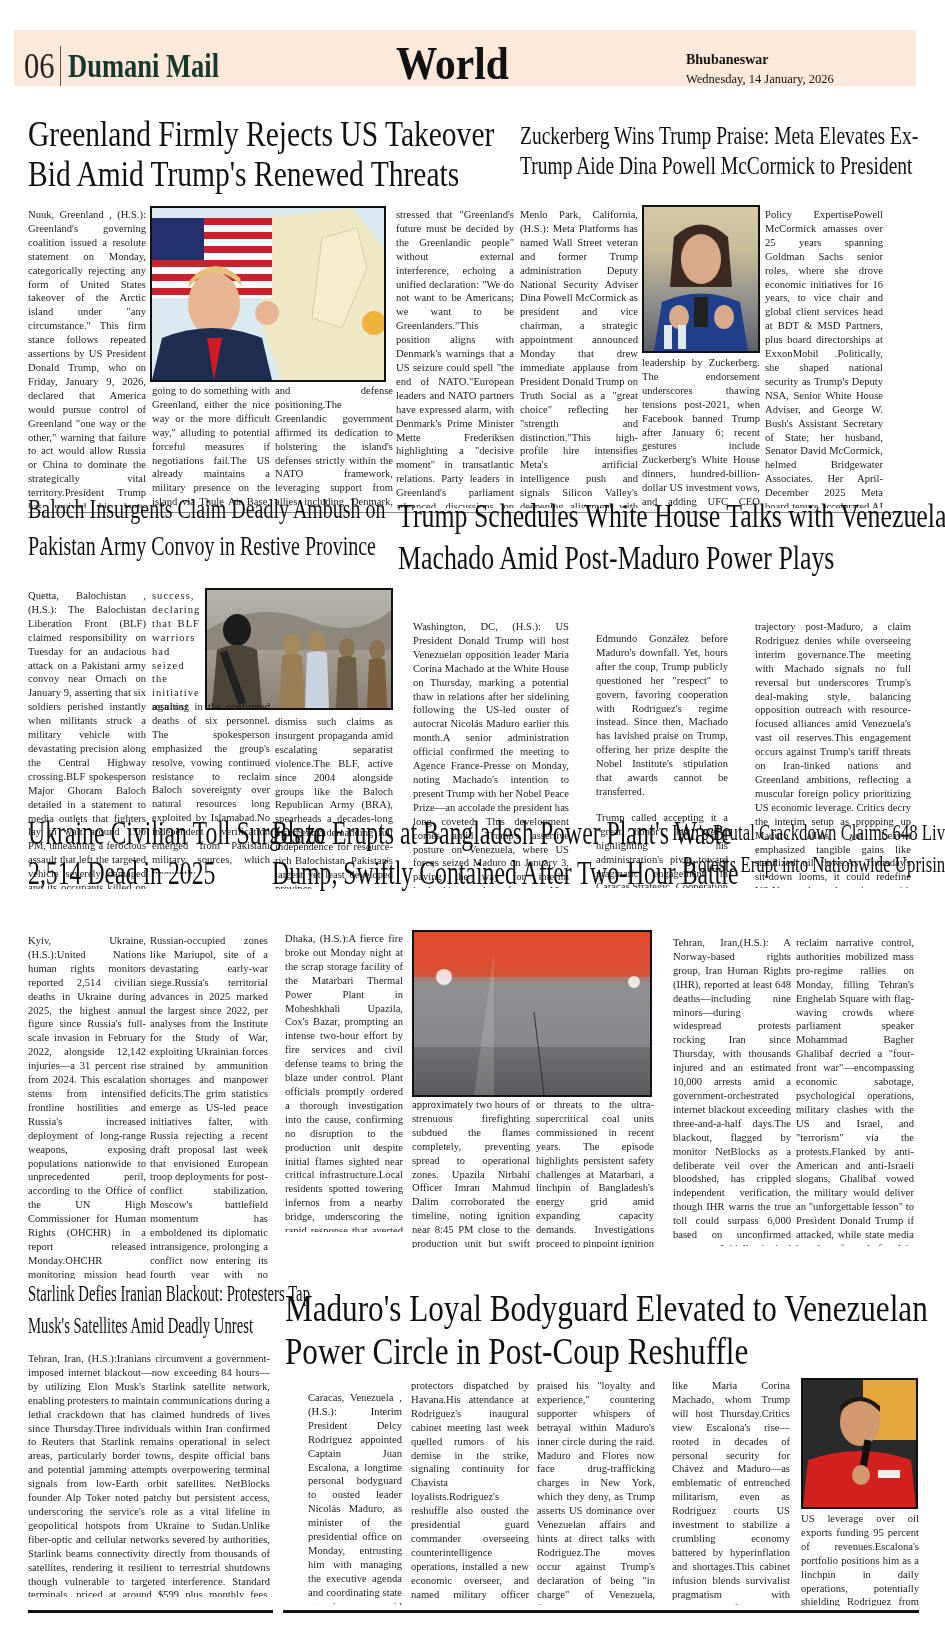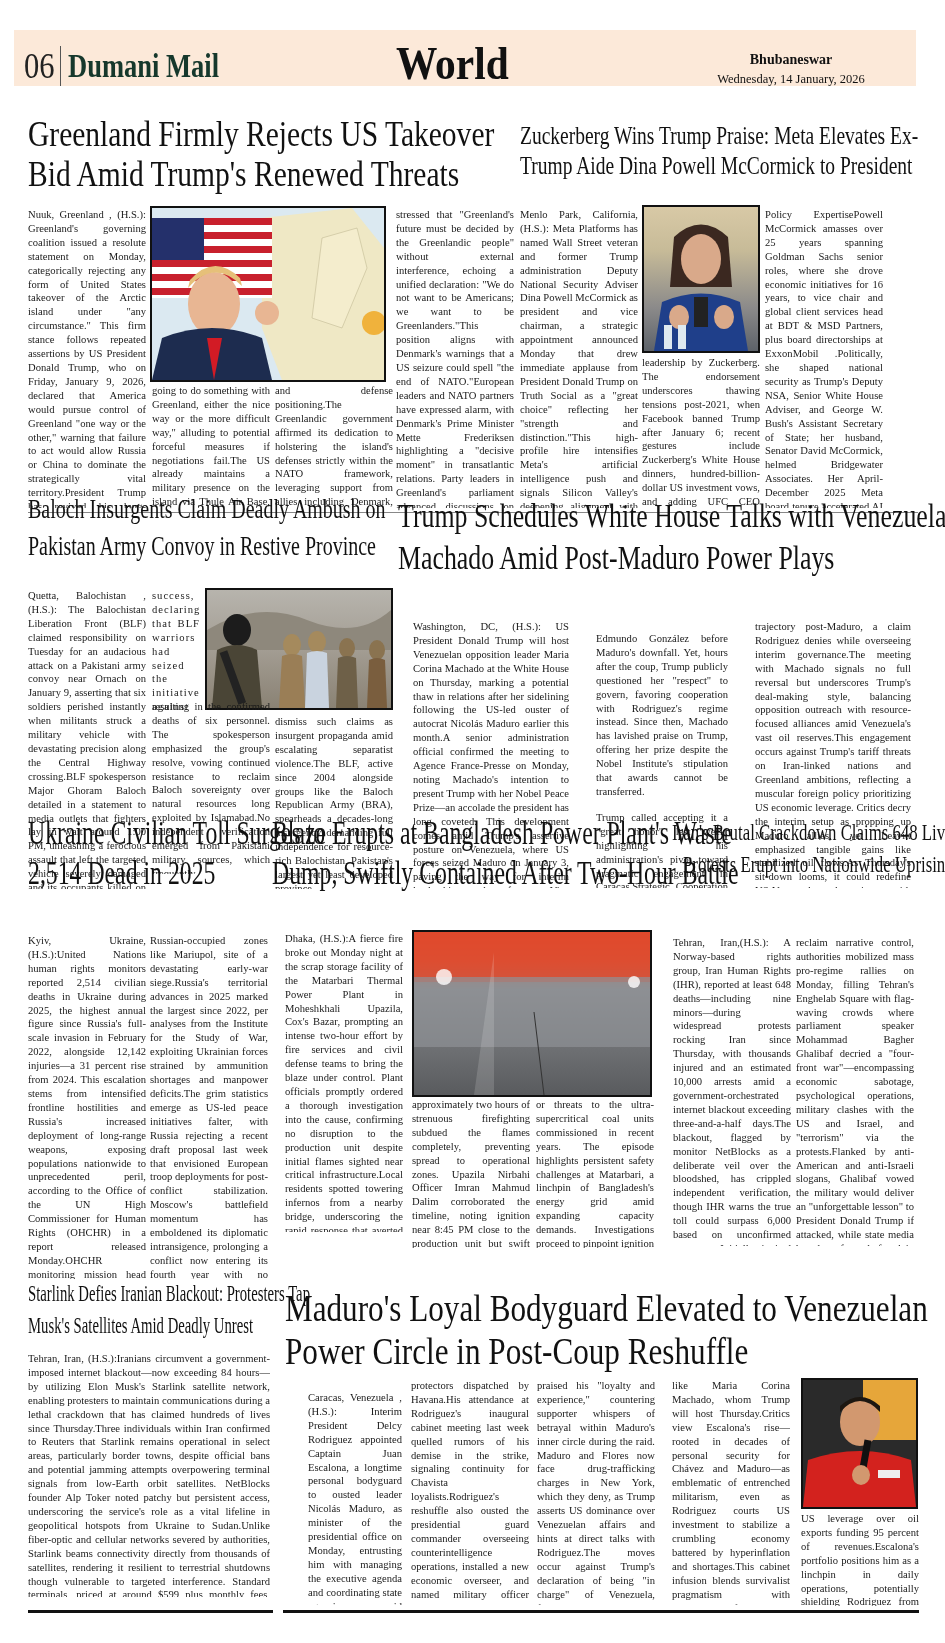--- a/index.html
+++ b/index.html
@@ -2,22 +2,22 @@
 <html><head>
 <meta charset="utf-8">
 <style>
   html,body{margin:0;padding:0;background:#fff;}
   body{width:945px;height:1643px;position:relative;overflow:hidden;font-family:"Liberation Serif","DejaVu Serif",serif;color:#111;}
   .masthead{position:absolute;left:14px;top:30px;width:902px;height:56px;background:#fce9d9;}
   .pg-num{position:absolute;left:10px;top:18px;font-size:36px;line-height:36px;color:#222;font-weight:normal;transform:scaleX(.85);transform-origin:left;}
   .mh-rule{position:absolute;left:46px;top:16px;width:1px;height:40px;background:#555;}
   .paper-name{position:absolute;left:54px;top:18px;font-size:34px;line-height:36px;font-weight:bold;color:#16382c;transform:scaleX(.78);transform-origin:left;white-space:nowrap;}
   .section{position:absolute;left:382px;top:10px;font-size:46px;line-height:48px;font-weight:bold;color:#111;transform:scaleX(.9);transform-origin:left;}
-  .city{position:absolute;right:20px;top:22px;font-size:14px;font-weight:bold;width:210px;text-align:center;}
-  .date{position:absolute;right:20px;top:42px;font-size:12.5px;width:210px;text-align:center;}
+  .city{position:absolute;right:20px;top:22px;font-size:14px;font-weight:bold;width:210px;}
+  .date{position:absolute;right:20px;top:42px;font-size:12.5px;width:210px;text-align:left;}
   .hl{position:absolute;font-weight:normal;color:#111;white-space:nowrap;transform-origin:left top;line-height:1.08;margin:0;}
   .col{position:absolute;font-size:10.6px;line-height:13.9px;text-align:justify;hyphens:auto;overflow:hidden;color:#1a1a1a;}
   .col p{margin:12px;font-family:Liberation Serif, serif;}
   .pic{position:absolute;border:2px solid #111;box-sizing:border-box;overflow:hidden;}
   .rule{position:absolute;height:3px;background:#111;}
   .hr-thin{position:absolute;height:1px;background:#888;}
 </style>
 </head>
 <body>
 

